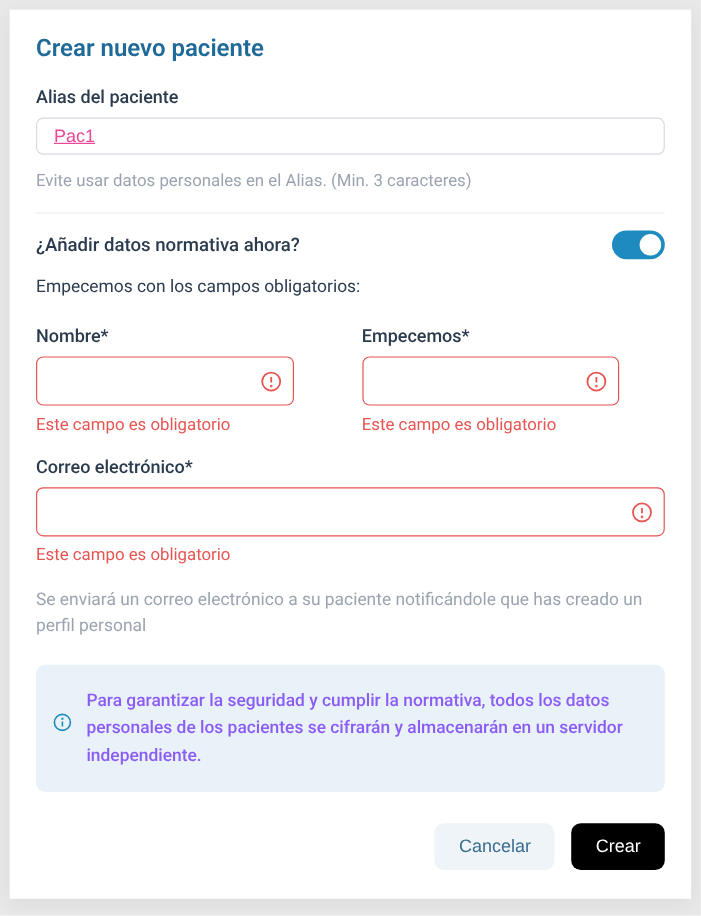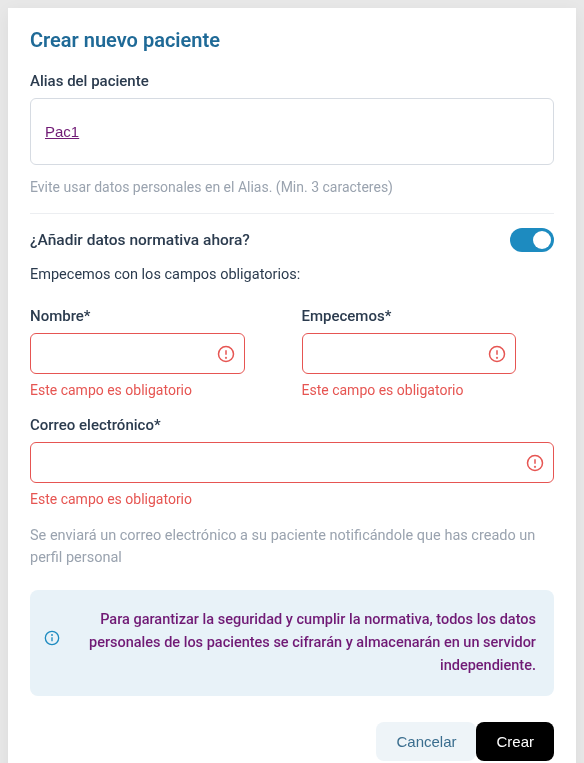--- a/index.html
+++ b/index.html
@@ -33,23 +33,23 @@
       color: #2b3b4e;
       font-size: 15px;
       font-weight: 500;
       margin-bottom: 8px;
       display: block;
     }
     .text-input {
       width: 100%;
       border: 1px solid #d6dbe2;
       border-radius: 6px;
-      padding: 24px 14px;
-      font-size: 15px;
-      color: #701a75;
+      padding: 6px 14px;
+      font-size: 15px;
+      color: #ec4899;
       outline: none;
       background: #fff;
       text-decoration: underline;
     }
     .helper {
       color: #9aa3af;
       font-size: 14px;
       margin-top: 14px;
       margin-bottom: 18px;
     }
@@ -148,29 +148,28 @@
     }
     .info-box-icon {
       position: absolute;
       left: 14px;
       top: 40px;
       width: 16px;
       height: 16px;
       color: #1d8bc0;
     }
     .info-box-text {
-      color: #701a75;
+      color: #8b5cf6;
       font-size: 14.5px;
       line-height: 1.6;
       font-weight: 500;
-      text-align: right;
     }
     .actions {
       display: flex;
-      gap: 0;
+      gap: 14px;
       justify-content: flex-end;
     }
     .btn {
       border: none;
       border-radius: 8px;
       padding: 11px 20px;
       font-size: 15px;
       font-weight: 500;
       cursor: pointer;
     }

